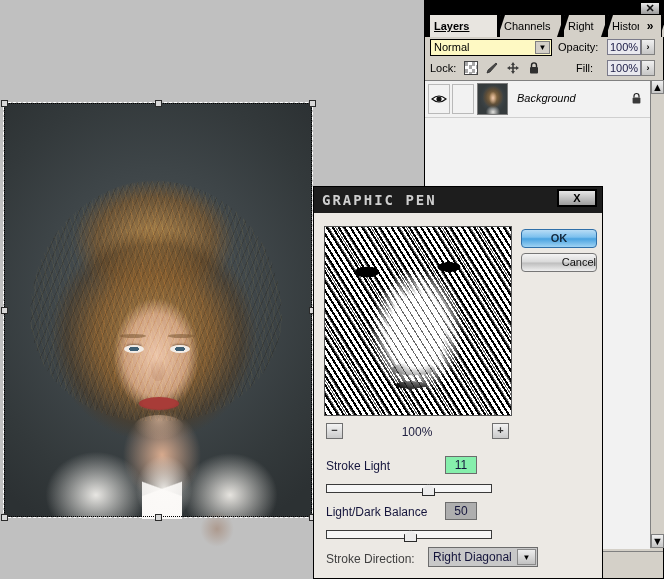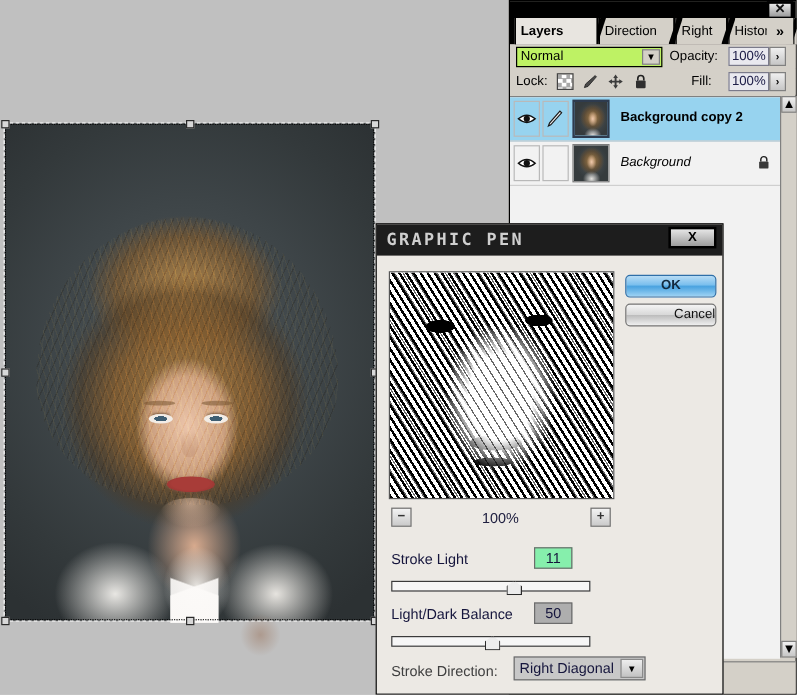--- a/index.html
+++ b/index.html
@@ -91,21 +91,21 @@
     cursor:pointer;white-space:nowrap;overflow:hidden;
     border-left:1px solid #000;transform:skewX(0deg);}
   .tab.active{font-weight:bold;background:#e8e5e0;z-index:5;}
   .tab-slash{position:absolute;top:0;width:12px;height:22px;background:#000;
      clip-path:polygon(100% 0,60% 0,0 100%,40% 100%);}
   #tab-more{position:absolute;right:2px;top:0;height:22px;line-height:22px;width:22px;
     text-align:center;font:bold 12px/22px "Liberation Sans",sans-serif;background:#d4d0c8;cursor:pointer;}
 
   #blend-row{position:absolute;left:0;top:36px;width:238px;height:20px;background:#d4d0c8;}
   #blend-select{position:absolute;left:5px;top:2px;width:122px;height:17px;
-    background:#bef264;border:1px solid #000;box-sizing:border-box;
+    background:#fef9c3;border:1px solid #000;box-sizing:border-box;
     font-size:11px;line-height:15px;padding-left:3px;color:#000;cursor:pointer;}
   #blend-arrow{position:absolute;right:1px;top:1px;width:15px;height:13px;
     background:#d4d0c8;border:1px solid #808080;box-sizing:border-box;
     font-size:8px;line-height:12px;text-align:center;}
   #opacity-label{position:absolute;left:133px;top:4px;font-size:11px;}
   #opacity-field{position:absolute;left:182px;top:2px;width:34px;height:16px;
     background:#e9e9ef;border:1px solid #7a7a8a;box-sizing:border-box;
     font-size:11px;line-height:14px;text-align:center;color:#20204a;cursor:text;}
   #opacity-stepper{position:absolute;left:216px;top:2px;width:14px;height:16px;
     background:linear-gradient(180deg,#f0f0f0,#c6c6c6);border:1px solid #808080;box-sizing:border-box;
@@ -280,22 +280,22 @@
     <div class="handle h-se"></div>
   </div>
 </div>
 
 <div id="layers-palette">
 
   <div id="palette-titlebar"></div>
   <div id="close-btn">✕</div>
 
   <div id="tab-strip">
-    <div class="tab active" style="left:4px;width:68px;">Layers</div>
-    <div class="tab" style="left:74px;width:62px;">Direction</div>
+    <div class="tab active" style="left:4px;width:68px;text-decoration:underline;">Layers</div>
+    <div class="tab" style="left:74px;width:62px;">Channels</div>
     <div class="tab" style="left:138px;width:42px;">Right</div>
     <div class="tab" style="left:182px;width:52px;">History</div>
     <div class="tab" style="left:236px;width:50px;">Actions</div>
     <div class="tab-slash" style="left:68px;"></div>
     <div class="tab-slash" style="left:132px;"></div>
     <div class="tab-slash" style="left:176px;"></div>
     <div class="tab-slash" style="left:230px;"></div>
     <div id="tab-more">»</div>
   </div>
 
@@ -329,37 +329,20 @@
         </svg>
     </div>
     <div id="fill-label">Fill:</div>
     <div id="fill-field">100%</div>
     <div id="fill-stepper">›</div>
   </div>
 
   <div id="layer-list">
 
 
-    <div class="layer-row selected">
-      <div class="eye-cell">
-        <svg width="20" height="28" viewBox="0 0 20 28">
-            <path d="M3 14 Q10 8 17 14 Q10 20 3 14 Z" fill="#fff" stroke="#111" stroke-width="1.2"></path>
-            <circle cx="10" cy="14" r="2.6" fill="#111"></circle>
-          </svg>
-      </div>
-      <div class="link-cell">
-        <svg width="20" height="28" viewBox="0 0 20 28">
-            <path d="M4 20 L6 19 L15 9 L13.6 7.6 L5 17.4 Z" fill="#efefef" stroke="#1a1a1a" stroke-width="1"></path>
-          </svg>
-      </div>
-      <div class="thumb active-thumb">
-          <div class="thumb-photo"></div>
-        </div>
-      <div class="layer-name bold">Background copy 2</div>
-    </div>
 
     <div class="layer-row">
       <div class="eye-cell">
         <svg width="20" height="28" viewBox="0 0 20 28">
             <path d="M3 14 Q10 8 17 14 Q10 20 3 14 Z" fill="#fff" stroke="#111" stroke-width="1.2"></path>
             <circle cx="10" cy="14" r="2.6" fill="#111"></circle>
           </svg>
       </div>
       <div class="link-cell"></div>
       <div class="thumb">

